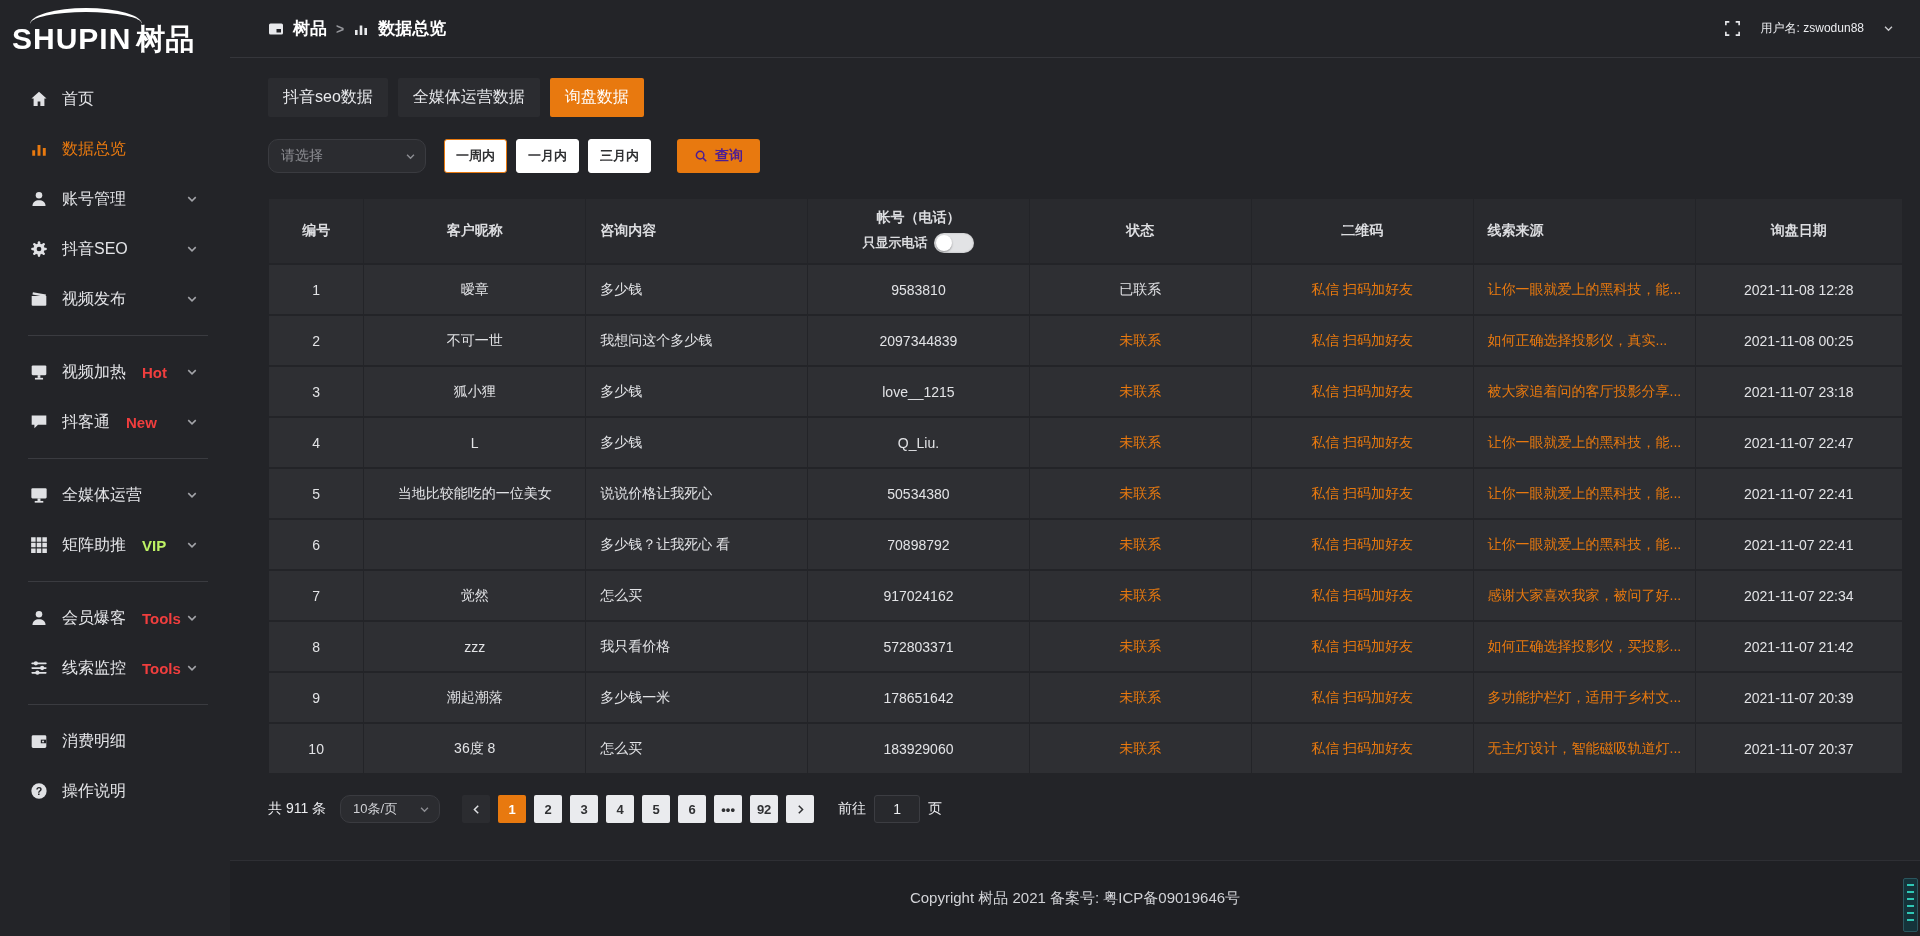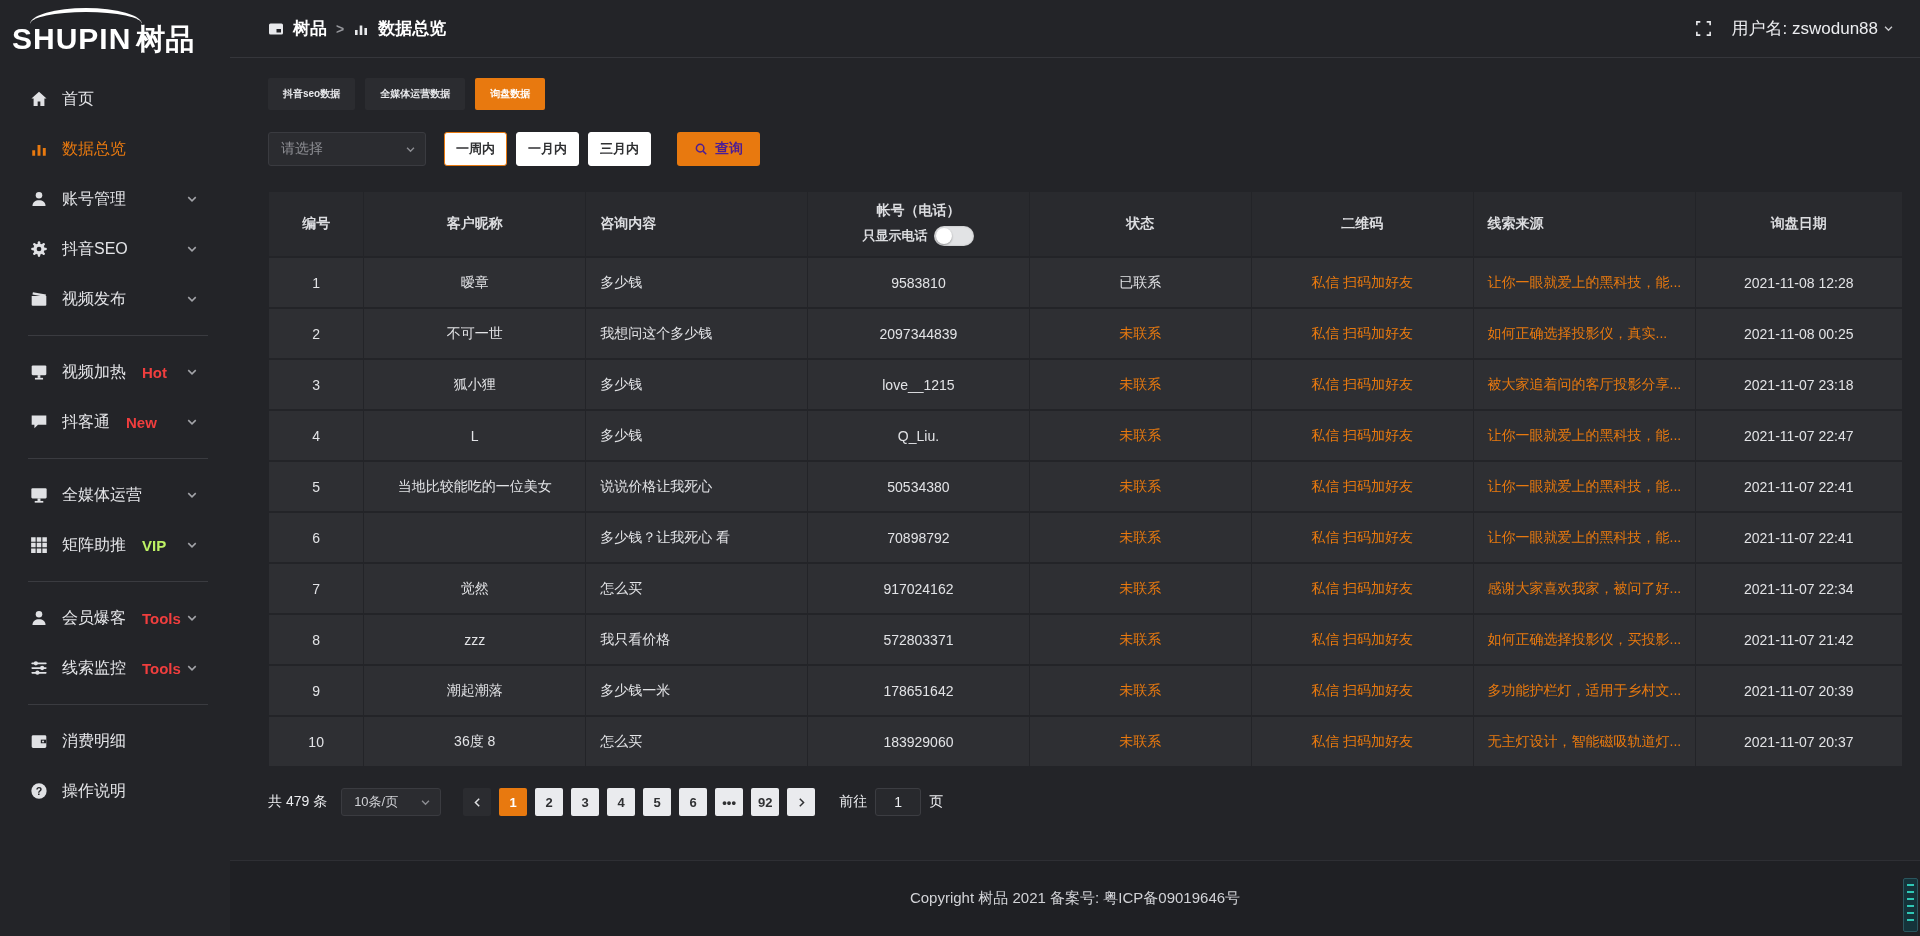--- a/index.html
+++ b/index.html
@@ -30,31 +30,31 @@
   .topbar { height:58px; flex:0 0 58px; display:flex; align-items:center;
     padding:0 26px 0 38px; border-bottom:1px solid #35363b; }
   .breadcrumb { display:flex; align-items:center; gap:9px; font-size:17px; font-weight:bold; color:#fff; }
   .bc-icon { display:inline-flex; color:#e8e9ec; }
   .bc-icon svg { width:16px; height:16px; }
   .bc-sep { color:#96979c; font-size:14px; font-weight:bold; }
   .bc-app { cursor:pointer; }
   .topbar-right { margin-left:auto; display:flex; align-items:center; gap:20px; }
   .fs-icon { display:inline-flex; color:#e8e9ec; cursor:pointer; }
   .fs-icon svg { width:17px; height:17px; }
-  .username { font-size:17px; color:#ecedf0; cursor:pointer; display:flex; align-items:center; gap:5px; }
+  .username { font-size:12px; color:#ecedf0; cursor:pointer; display:flex; align-items:center; gap:19px; }
   .username svg { width:11px; height:11px; color:#c9cacd; }
   
   .content { padding:0 17px 0 38px; }
   .tabs { margin-top:20px; display:flex; gap:10px; }
-  .tab-btn { border:none; cursor:pointer; font-family:inherit; font-size:10px; font-weight:bold;
+  .tab-btn { border:none; cursor:pointer; font-family:inherit; font-size:16px; font-weight:normal;
     color:#e8e9ec; background:#2b2c30; padding:9px 15px; border-radius:2px; }
   .tab-btn.active { background:#e8790f; color:#fff; }
   .filters { margin-top:22px; display:flex; align-items:center; }
   .select { position:relative; height:34px; background:#2b2c30; border:1px solid #3a3b40;
-    border-radius:3px; display:flex; align-items:center; cursor:pointer; }
+    border-radius:10px; display:flex; align-items:center; cursor:pointer; }
   .filter-select { width:158px; padding:0 28px 0 12px; }
   .select .ph { font-size:14px; color:#8d8e93; }
   .select .sel-chev { position:absolute; right:9px; color:#8d8e93; display:inline-flex; }
   .select svg { width:11px; height:11px; }
   .ranges { display:flex; gap:9px; margin-left:18px; }
   .range-btn { height:34px; padding:0 11px; background:#fff; color:#303133; border:1px solid #fff;
     border-radius:3px; font-family:inherit; font-size:13px; font-weight:bold; cursor:pointer; }
   .range-btn.active { border-color:#e8790f; }
   .btn-search { margin-left:26px; height:34px; padding:0 17px; background:#e8790f; color:#4c1d95;
     border:none; border-radius:3px; font-family:inherit; font-size:14px; font-weight:bold;
@@ -474,21 +474,21 @@
             <td>183929060</td>
             <td class="st-pending">未联系</td>
             <td><span class="link">私信 扫码加好友</span></td>
             <td class="col-left cell-orange"><span class="link">无主灯设计，智能磁吸轨道灯...</span></td>
             <td>2021-11-07 20:37</td>
           </tr>
         </tbody>
     </table>
 
     <div class="pagination">
-      <span>共 479 条</span>
+      <span>共 911 条</span>
       <div class="select pg-size">
         <span class="ph">10条/页</span>
         <span class="sel-chev">
           <svg viewBox="0 0 16 16" fill="none" stroke="currentColor" stroke-width="2">
               <path d="M3 5.5l5 5 5-5"></path>
             </svg>
         </span>
       </div>
       <button class="pg-btn pg-prev">
         <svg viewBox="0 0 16 16" fill="none" stroke="currentColor" stroke-width="2.2">

